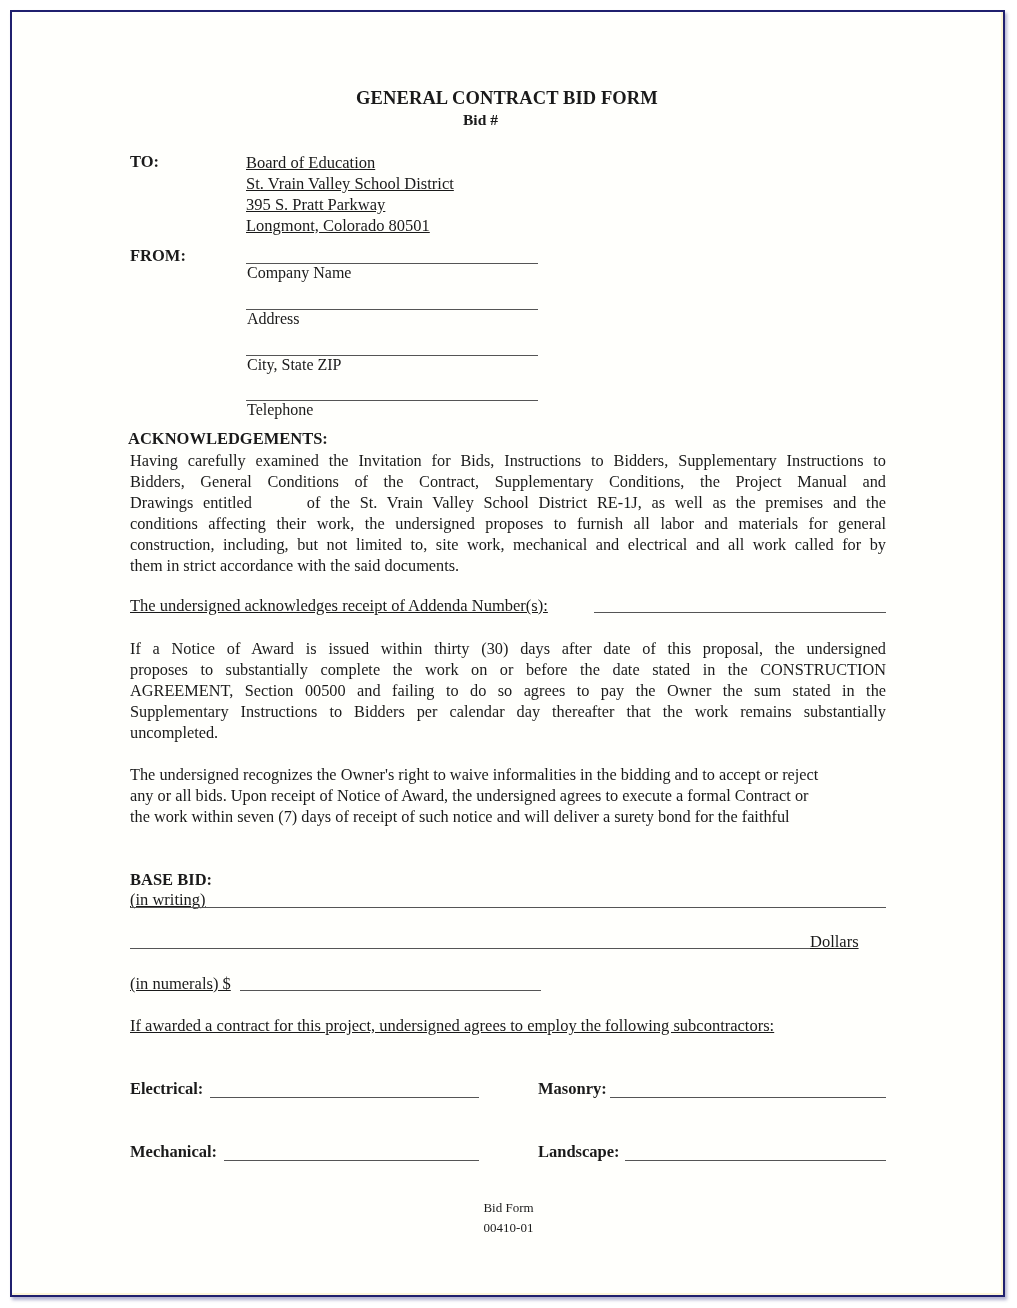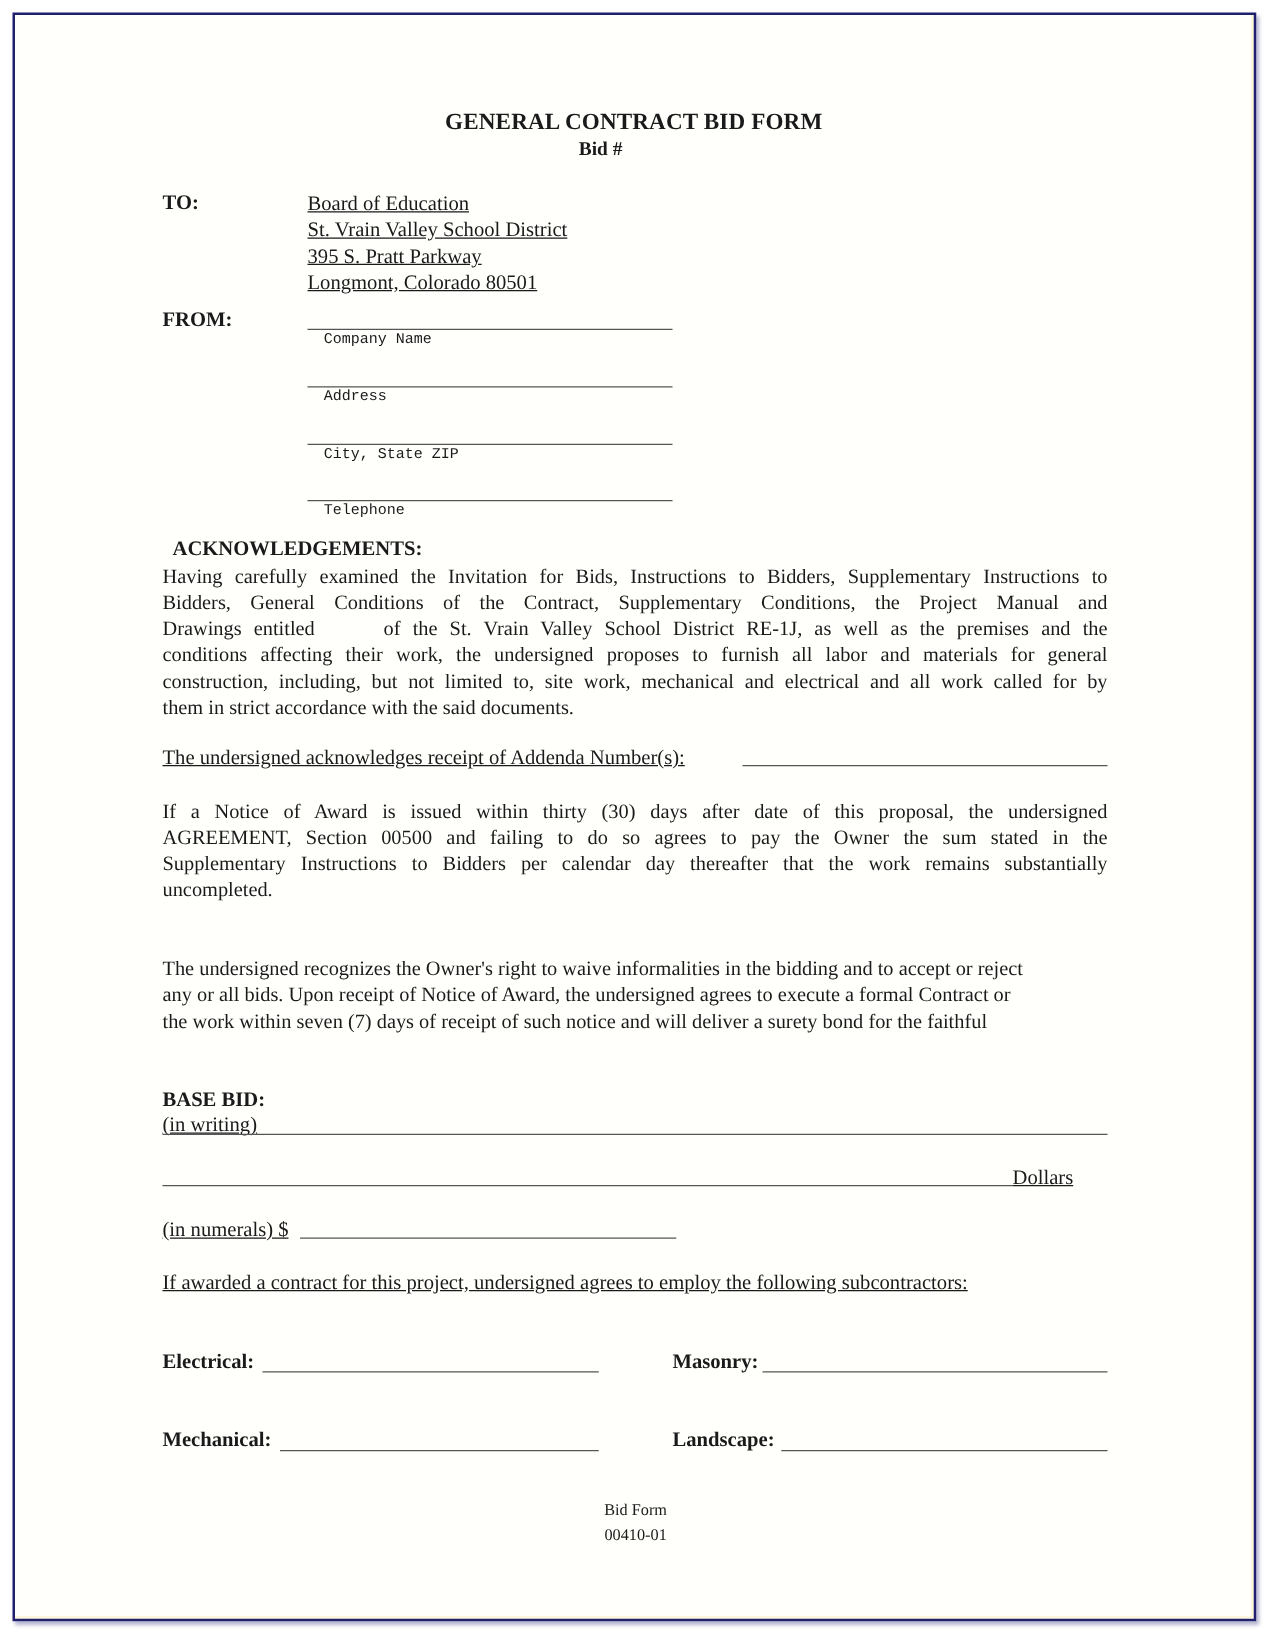--- a/index.html
+++ b/index.html
@@ -46,21 +46,21 @@
     .to-label { left: 130px; top: 152px; }
     .to-lines { left: 246px; top: 152px; line-height: 21px; }
     .from-label { left: 130px; top: 246px; }
 
     .field-line {
       position: absolute;
       left: 246px;
       width: 292px;
       border-top: 1.5px solid #555;
     }
-    .field-cap { position: absolute; left: 259px; font-size: 12px; font-family: Liberation Mono, monospace; }
+    .field-cap { position: absolute; left: 247px; font-size: 16px; }
 
     .para {
       position: absolute;
       left: 130px;
       width: 756px;
       font-size: 16.3px;
       line-height: 21px;
       text-align: justify;
       text-align-last: left;
     }
@@ -103,35 +103,36 @@
 
 <div class="field-line" style="top:309px;"></div>
 <div class="field-cap" style="top:310px;">Address</div>
 
 <div class="field-line" style="top:355px;"></div>
 <div class="field-cap" style="top:356px;">City, State  ZIP</div>
 
 <div class="field-line" style="top:400px;"></div>
 <div class="field-cap" style="top:401px;">Telephone</div>
 
-<div class="abs label-bold" style="left:138px; top:429px;">ACKNOWLEDGEMENTS:</div>
+<div class="abs label-bold" style="left:128px; top:429px;">ACKNOWLEDGEMENTS:</div>
 <div class="para" style="top:450px;">
   <span class="line">Having carefully examined the Invitation for Bids, Instructions to Bidders, Supplementary Instructions to</span>
   <span class="line">Bidders, General Conditions of the Contract, Supplementary Conditions, the Project Manual and</span>
   <span class="line"><span>Drawings entitled</span><span class="gap"></span><span>of the St. Vrain Valley School District RE-1J, as well as the premises and the</span></span>
   <span class="line">conditions affecting their work, the undersigned proposes to furnish all labor and materials for general</span>
   <span class="line">construction, including, but not limited to, site work, mechanical and electrical and all work called for by</span>
   <span class="line last">them in strict accordance with the said documents.</span>
 </div>
 
 <div class="abs txt" style="left:130px; top:596px;">The undersigned acknowledges receipt of Addenda Number(s):</div>
 <div class="blank" style="left:594px; top:612px; width:292px;"></div>
 
 <div class="para" style="top:638px;">
   <span class="line">If a Notice of Award is issued within thirty (30) days after date of this proposal, the undersigned</span>
+  <span class="line">proposes to substantially complete the work on or before the date stated in the CONSTRUCTION</span>
   <span class="line">AGREEMENT, Section 00500 and failing to do so agrees to pay the Owner the sum stated in the</span>
   <span class="line">Supplementary Instructions to Bidders per calendar day thereafter that the work remains substantially</span>
   <span class="line last">uncompleted.</span>
 </div>
 
 <div class="para" style="top:764px;">
   <span class="line last">The undersigned recognizes the Owner's right to waive informalities in the bidding and to accept or reject</span>
   <span class="line last">any or all bids.  Upon receipt of Notice of Award, the undersigned agrees to execute a formal Contract or</span>
   <span class="line last">the work within seven (7) days of receipt of such notice and will deliver a surety bond for the faithful</span>
 </div>

